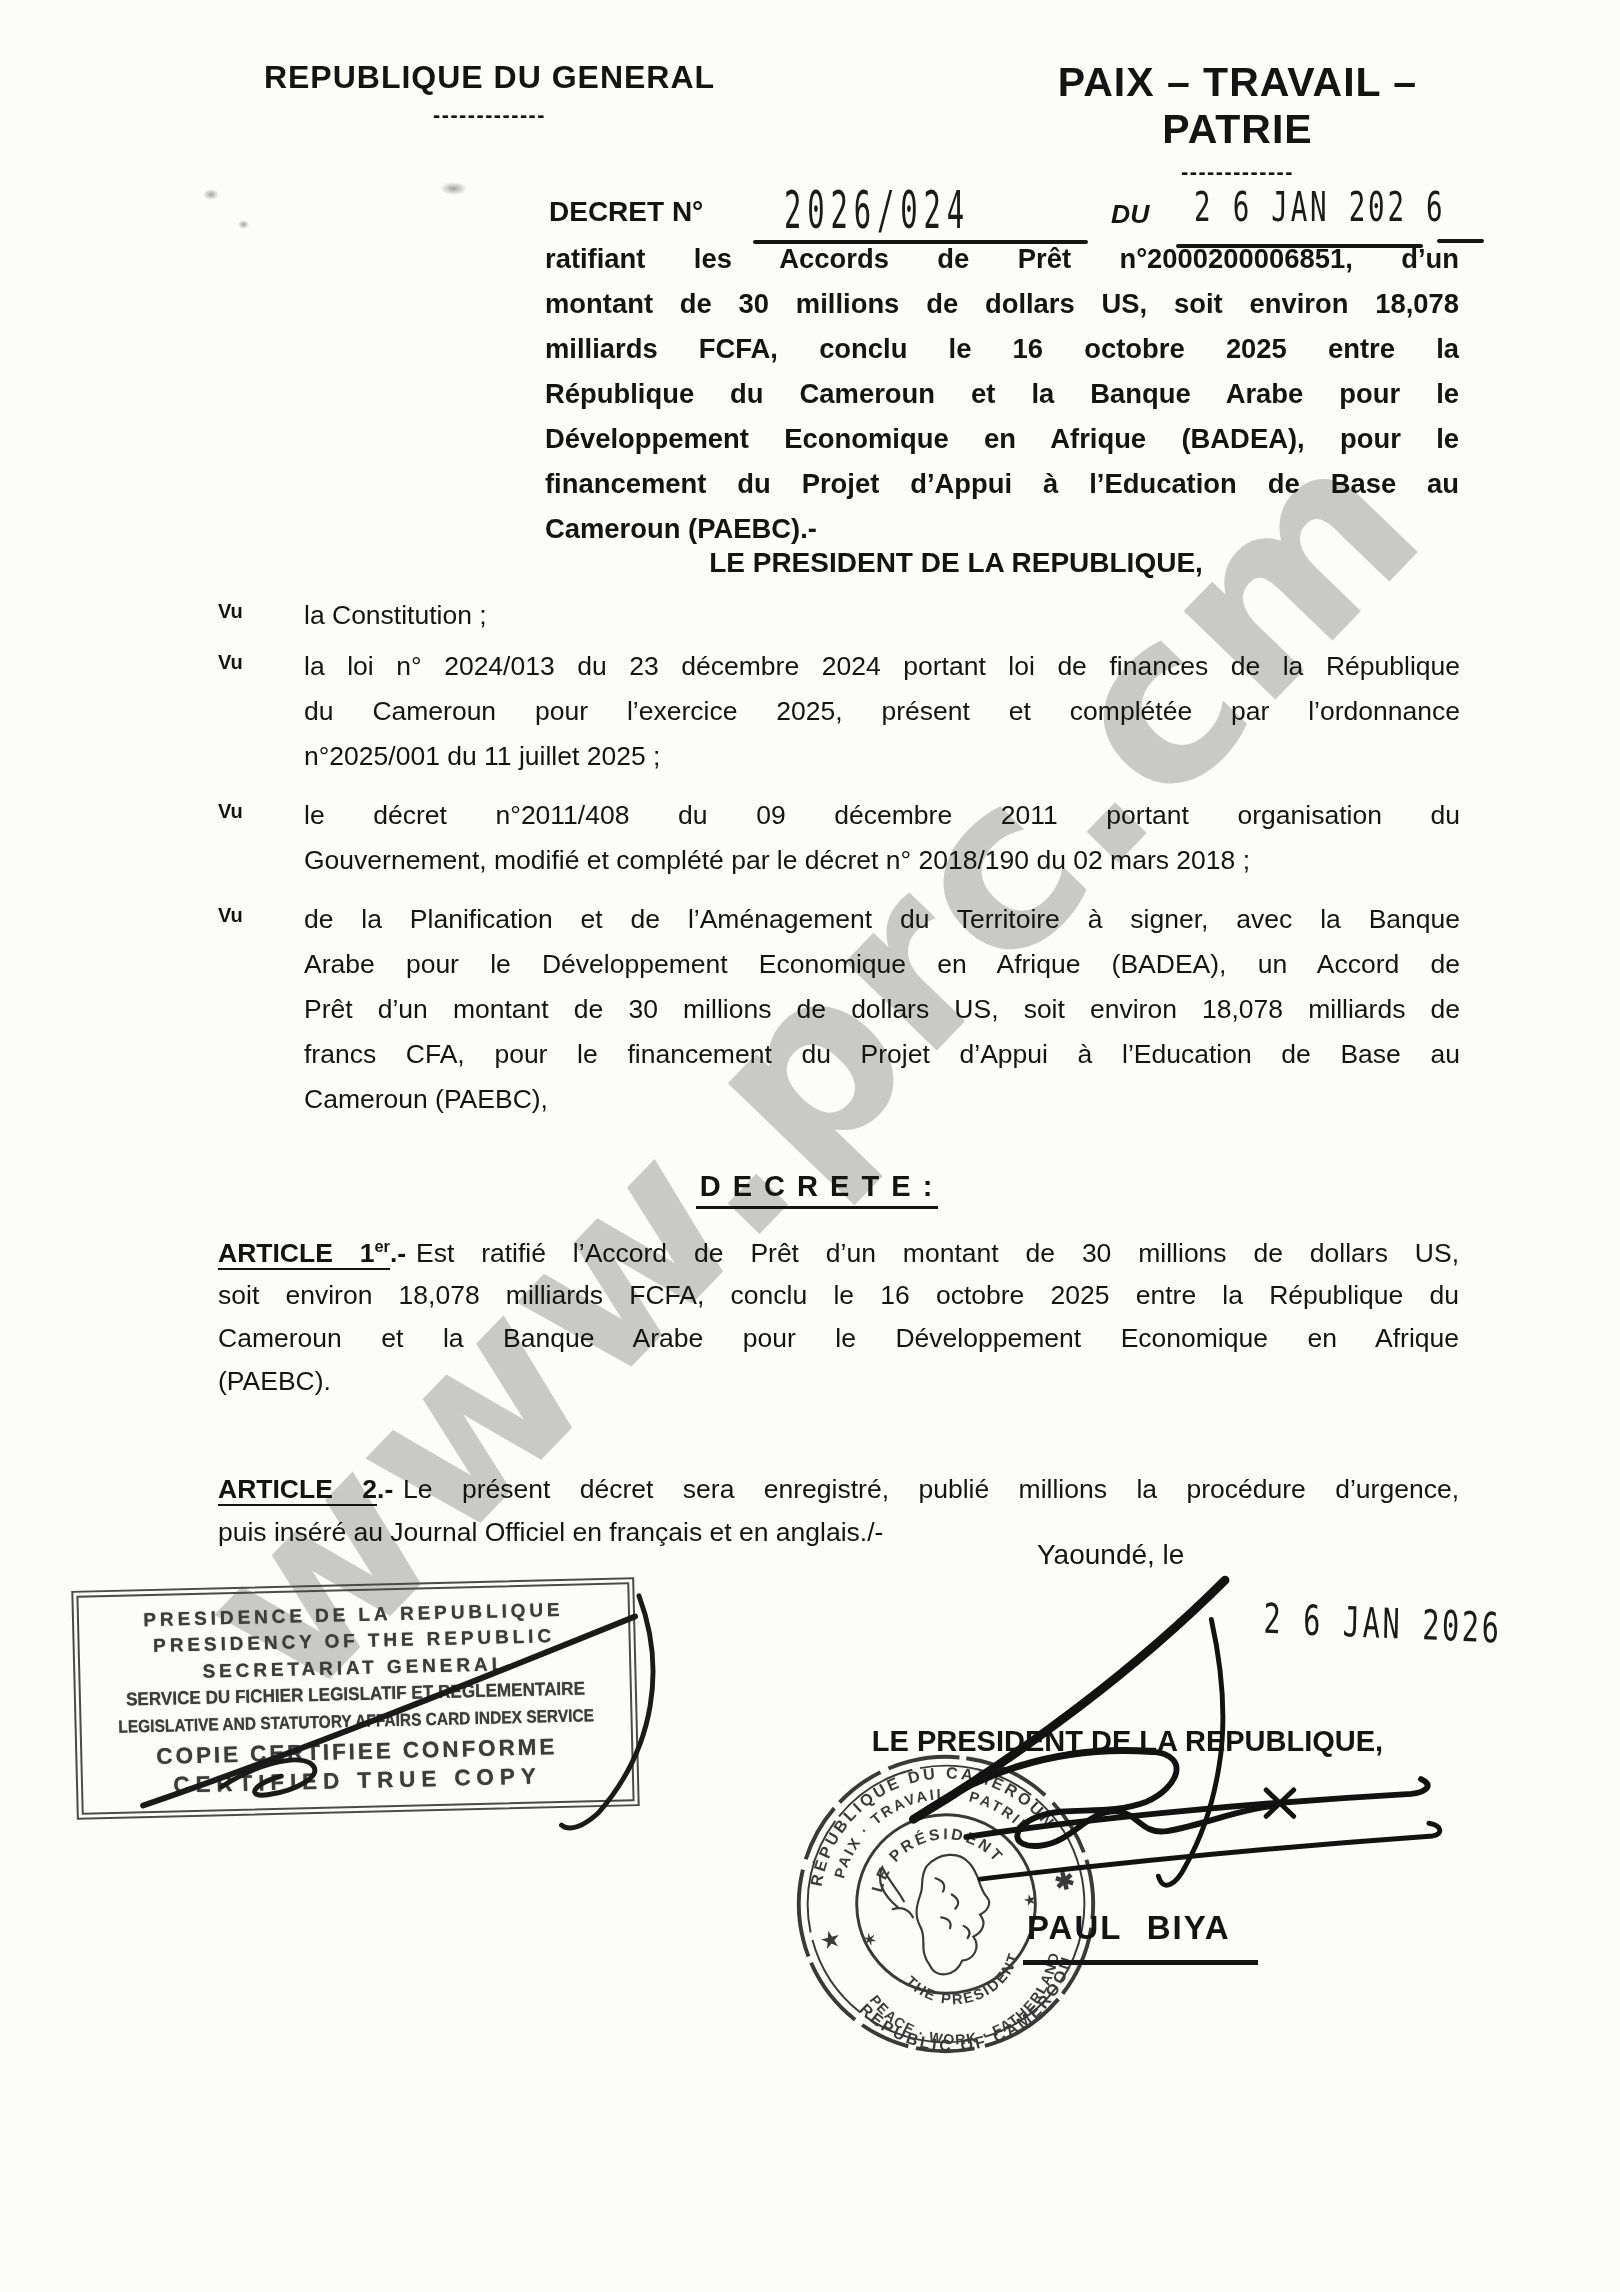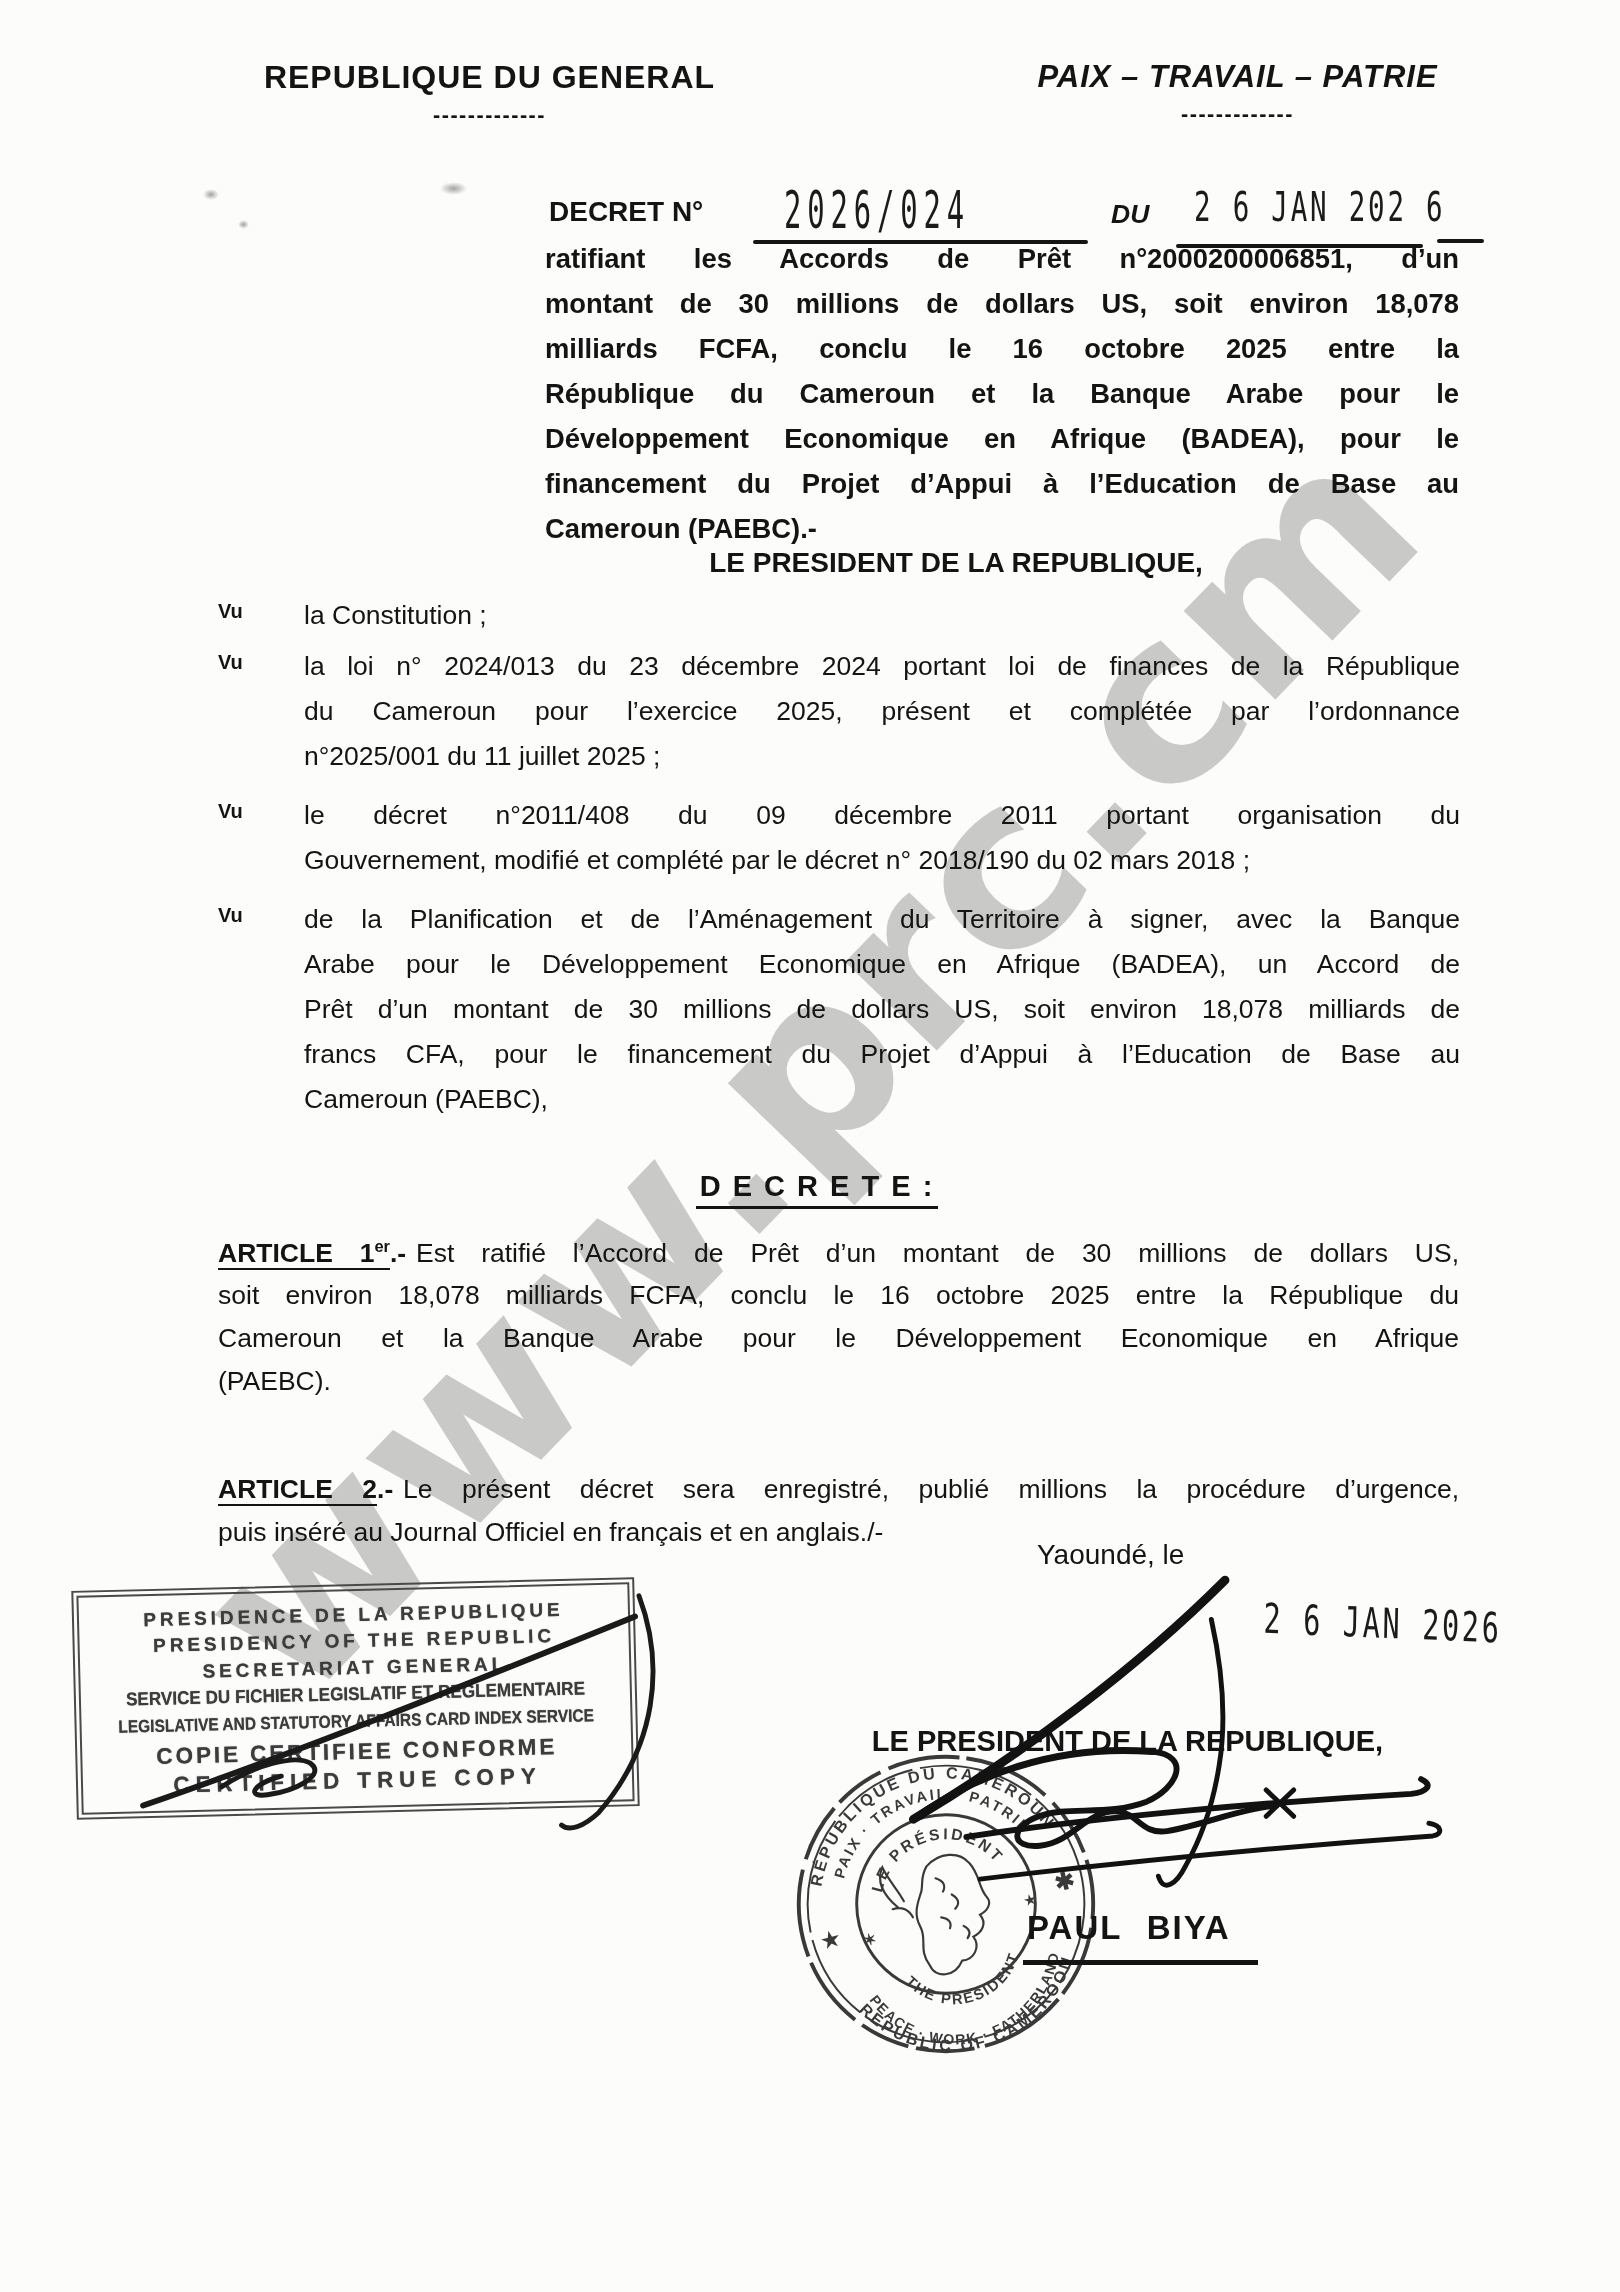--- a/index.html
+++ b/index.html
@@ -110,21 +110,21 @@
 
   <div class="speck" style="left:203px;top:189px;width:15.7px;height:10.8px;"></div>
   <div class="speck" style="left:238px;top:220px;width:10.8px;height:8.8px;"></div>
   <div class="speck" style="left:440px;top:182px;width:27.4px;height:12.7px;"></div>
 
   <div class="abs z2 hdr-block" style="left:216px;top:59px;width:547px;">
     <div class="hdr-title">REPUBLIQUE DU GENERAL</div>
     <div class="hdr-dashes">-------------</div>
   </div>
   <div class="abs z2 hdr-block" style="left:1023px;top:59px;width:429px;">
-    <div class="hdr-title" style="font-size:31px;font-style:italic;">PAIX – TRAVAIL – PATRIE</div>
+    <div class="hdr-title" style="font-size:41px;">PAIX – TRAVAIL – PATRIE</div>
     <div class="hdr-dashes">-------------</div>
   </div>
 
   <div class="abs z2 decret-label" style="left:549px;top:196px;">DECRET N°</div>
   <div class="abs z2 stamp-font decree-number" style="left:784px;top:180px;">2026/024</div>
   <div class="abs z2 blank-line" style="left:753px;top:240px;width:335px;"></div>
   <div class="abs z2 decret-label" style="left:1111px;top:199px;font-size:26.5px;font-style:italic;">DU</div>
   <div class="abs z2 stamp-font date-stamp-1" style="left:1194px;top:184px;">2 6 JAN 202 6</div>
   <div class="abs z2 blank-line" style="left:1176px;top:244px;width:247px;"></div>
   <div class="abs z2 blank-line" style="left:1437px;top:239px;width:47px;"></div>

